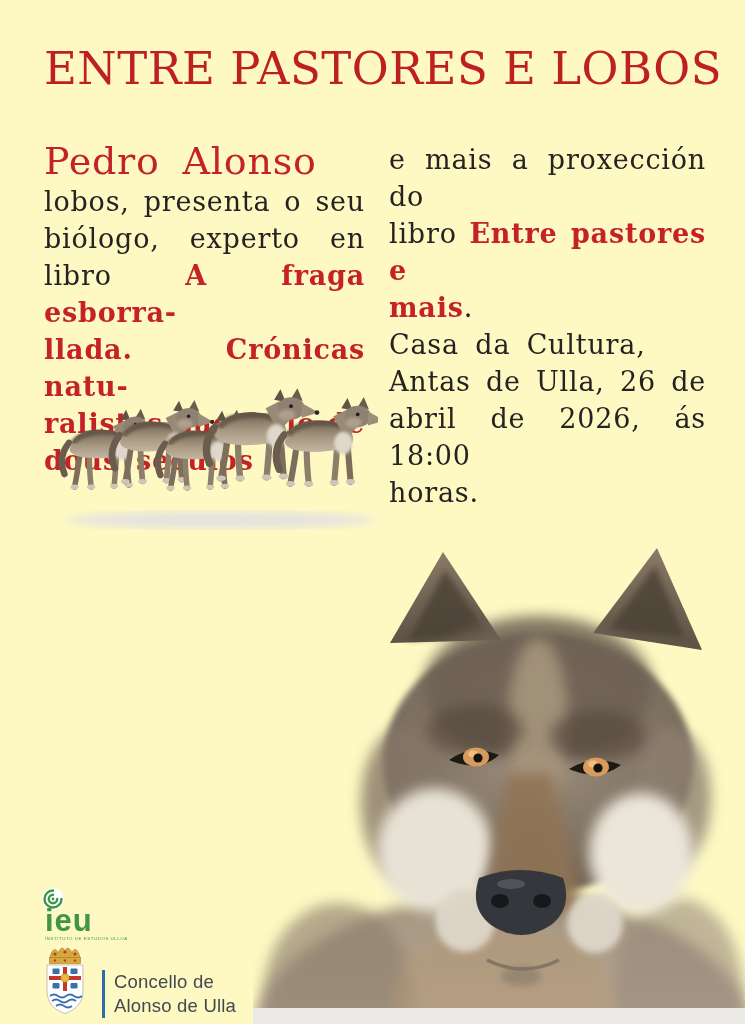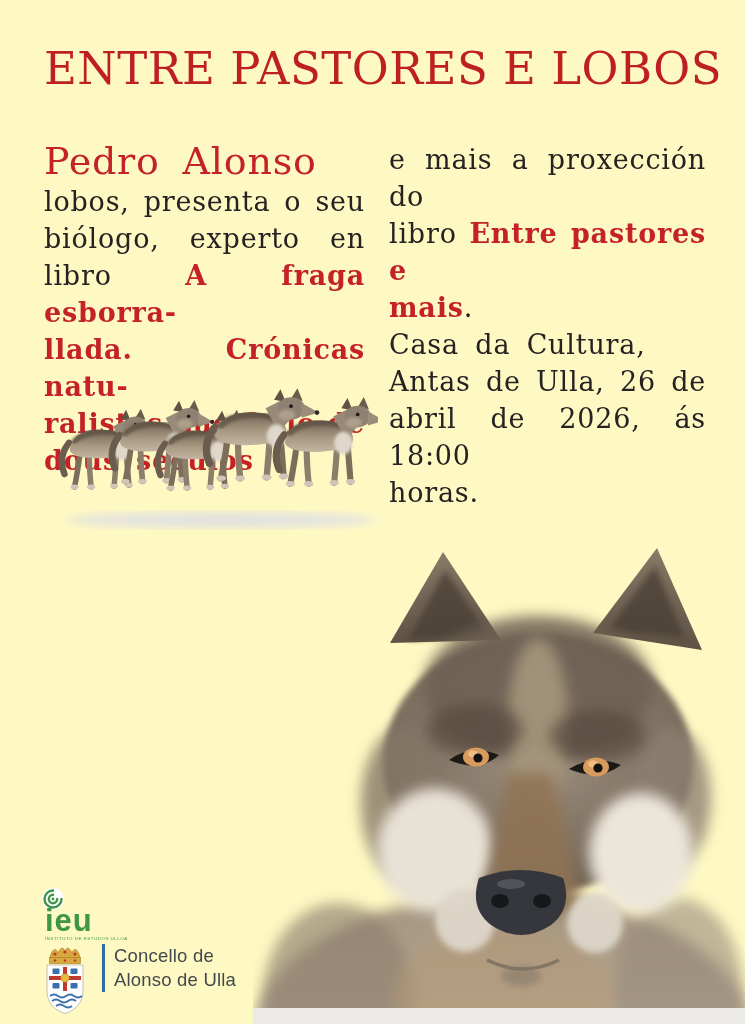--- a/index.html
+++ b/index.html
@@ -16,21 +16,21 @@
   .col .line { text-align:justify; text-align-last:justify; text-justify:inter-word; }
   .col .line.nj { text-align-last:left; word-spacing:7px; }
   .left-col  { left:44px;  top:139px; width:321px; }
   .right-col { left:389px; top:141px; width:317px; }
   .heading { color:#c42129; font-size:38px; line-height:44px; word-spacing:10px; }
   .red { color:#c42129; font-weight:bold; }
   .blk { color:#262222; }
   .pack-img { position:absolute; left:56px; top:382px; }
   .portrait-img { position:absolute; left:253px; top:528px; }
   .ieu-logo { position:absolute; left:34px; top:886px; }
-  .concello { position:absolute; left:38px; top:944px; display:flex; align-items:flex-start; }
+  .concello { position:absolute; left:38px; top:944px; display:flex; align-items:flex-end; }
   .concello .sep { width:3px; height:48px; background:#2f6da8; margin:0 9px 0 10px; }
   .concello .ctext {
     font-family:"Liberation Sans", sans-serif; font-size:18.5px; line-height:24px;
     color:#43484d; font-weight:500; letter-spacing:0.2px;
   }
 </style>
 </head>
 <body>
 
 <div class="poster">

